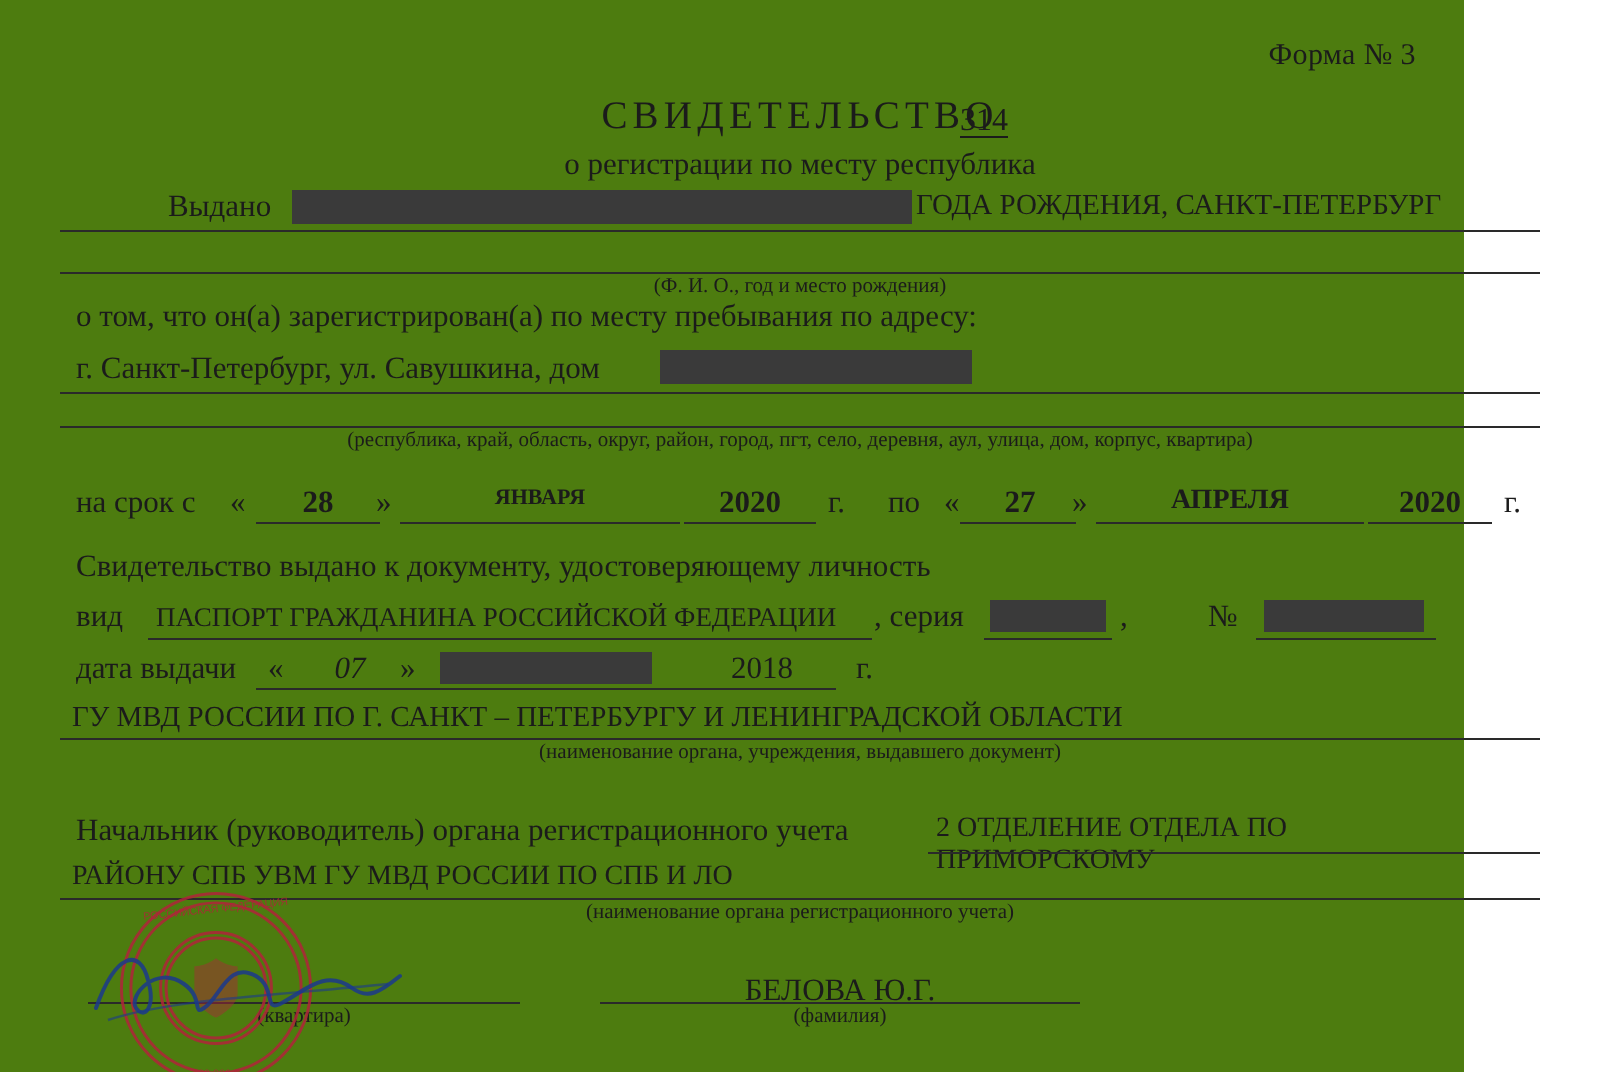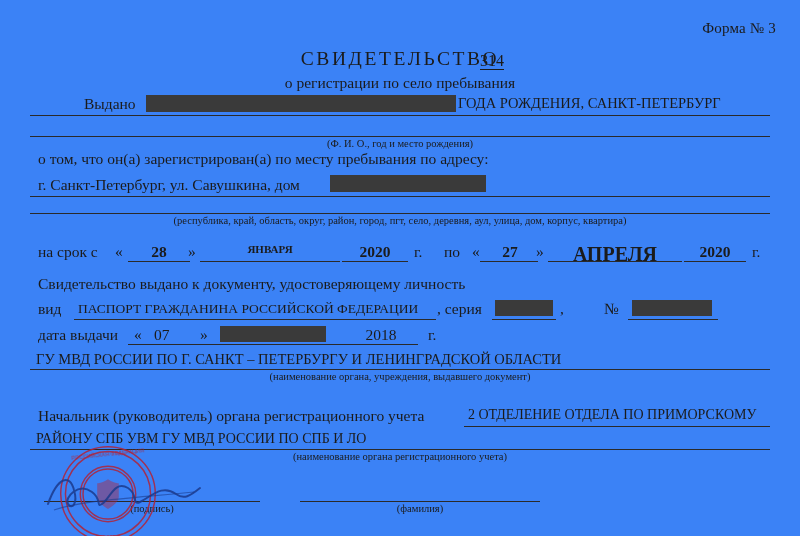--- a/index.html
+++ b/index.html
@@ -10,23 +10,23 @@
     width: 800px;
     height: 536px;
     background: #ffffff;
     font-family: "Liberation Serif", serif;
     color: #1b1b1b;
     overflow: hidden;
     position: relative;
   }
   .page {
     position: relative;
-    width: 800px;
+    width: 732px;
     height: 536px;
-    background: #3b82f6;
+    background: #4d7c0f;
   }
   .abs { position: absolute; }
   .form-no {
     top: 20px; right: 24px;
     font-size: 15px;
     letter-spacing: .2px;
   }
   .title-wrap {
     top: 48px; left: 160px; width: 480px;
     text-align: center;
@@ -74,21 +74,21 @@
 <body>
 
 <div class="page">
 
   <div class="abs form-no">Форма № 3</div>
 
   <div class="abs title-wrap">
     <div class="title-main">СВИДЕТЕЛЬСТВО</div>
   </div>
   <div class="abs num-top">314</div>
-  <div class="abs subtitle">о регистрации по село пребывания</div>
+  <div class="abs subtitle">о регистрации по месту республика</div>
 
   <div class="abs lbl" style="top:95px; left:84px;">Выдано</div>
   <div class="abs redact" style="top:95px; left:146px; width:310px; height:17px;"></div>
   <div class="abs lbl" style="top:95px; left:458px; font-size:14.5px;">ГОДА РОЖДЕНИЯ, САНКТ-ПЕТЕРБУРГ</div>
   <div class="abs rule" style="top:115px; left:30px; width:740px;"></div>
   <div class="abs rule" style="top:136px; left:30px; width:740px;"></div>
   <div class="abs small-center" style="top:138px; left:30px; width:740px;">(Ф. И. О., год и место рождения)</div>
 
   <div class="abs lbl" style="top:150px; left:38px;">о том, что он(а) зарегистрирован(а) по месту пребывания по адресу:</div>
 
@@ -102,21 +102,21 @@
   <div class="abs lbl" style="top:243px; left:115px;">«</div>
   <div class="abs lbl" style="top:243px; left:136px; width:46px; text-align:center; font-weight:bold;">28</div>
   <div class="abs lbl" style="top:243px; left:188px;">»</div>
   <div class="abs lbl" style="top:243px; left:205px; width:130px; text-align:center; font-weight:bold; font-size:11px;">ЯНВАРЯ</div>
   <div class="abs lbl" style="top:243px; left:345px; width:60px; text-align:center; font-weight:bold;">2020</div>
   <div class="abs lbl" style="top:243px; left:414px;">г.</div>
   <div class="abs lbl" style="top:243px; left:444px;">по</div>
   <div class="abs lbl" style="top:243px; left:472px;">«</div>
   <div class="abs lbl" style="top:243px; left:488px; width:44px; text-align:center; font-weight:bold;">27</div>
   <div class="abs lbl" style="top:243px; left:536px;">»</div>
-  <div class="abs lbl" style="top:243px; left:552px; width:126px; text-align:center; font-weight:bold; font-size:20px;">АПРЕЛЯ</div>
+  <div class="abs lbl" style="top:243px; left:552px; width:126px; text-align:center; font-weight:bold; font-size:14px;">АПРЕЛЯ</div>
   <div class="abs lbl" style="top:243px; left:686px; width:58px; text-align:center; font-weight:bold;">2020</div>
   <div class="abs lbl" style="top:243px; left:752px;">г.</div>
 
   <div class="abs rule" style="top:261px; left:128px; width:62px;"></div>
   <div class="abs rule" style="top:261px; left:200px; width:140px;"></div>
   <div class="abs rule" style="top:261px; left:342px; width:66px;"></div>
   <div class="abs rule" style="top:261px; left:480px; width:58px;"></div>
   <div class="abs rule" style="top:261px; left:548px; width:134px;"></div>
   <div class="abs rule" style="top:261px; left:684px; width:62px;"></div>
 
@@ -128,41 +128,42 @@
   <div class="abs lbl" style="top:300px; left:437px;">, серия</div>
   <div class="abs redact" style="top:300px; left:495px; width:58px; height:16px;"></div>
   <div class="abs rule" style="top:319px; left:492px; width:64px;"></div>
   <div class="abs lbl" style="top:300px; left:560px;">,</div>
   <div class="abs lbl" style="top:300px; left:604px;">№</div>
   <div class="abs redact" style="top:300px; left:632px; width:80px; height:16px;"></div>
   <div class="abs rule" style="top:319px; left:628px; width:90px;"></div>
 
   <div class="abs lbl" style="top:326px; left:38px;">дата выдачи</div>
   <div class="abs lbl" style="top:326px; left:134px;">«</div>
-  <div class="abs lbl" style="top:326px; left:154px; width:42px; ">07</div>
+  <div class="abs lbl" style="top:326px; left:154px; width:42px; text-align:center;font-style:italic;">07</div>
   <div class="abs lbl" style="top:326px; left:200px;">»</div>
   <div class="abs redact" style="top:326px; left:220px; width:106px; height:16px;"></div>
   <div class="abs lbl" style="top:326px; left:350px; width:62px; text-align:center;">2018</div>
   <div class="abs lbl" style="top:326px; left:428px;">г.</div>
   <div class="abs rule" style="top:344px; left:128px; width:290px;"></div>
 
   <div class="abs lbl" style="top:351px; left:36px; font-size:14.5px;">ГУ  МВД  РОССИИ  ПО  Г. САНКТ – ПЕТЕРБУРГУ  И  ЛЕНИНГРАДСКОЙ ОБЛАСТИ</div>
   <div class="abs rule" style="top:369px; left:30px; width:740px;"></div>
   <div class="abs small-center" style="top:371px; left:30px; width:740px;">(наименование органа, учреждения, выдавшего документ)</div>
 
   <div class="abs lbl" style="top:407px; left:38px;">Начальник (руководитель) органа регистрационного учета</div>
   <div class="abs lbl" style="top:407px; left:468px; font-size:14px;">2 ОТДЕЛЕНИЕ ОТДЕЛА  ПО ПРИМОРСКОМУ</div>
   <div class="abs rule" style="top:426px; left:464px; width:306px;"></div>
   <div class="abs lbl" style="top:431px; left:36px; font-size:14px;">РАЙОНУ СПБ УВМ  ГУ  МВД  РОССИИ  ПО СПБ  И  ЛО</div>
   <div class="abs rule" style="top:449px; left:30px; width:740px;"></div>
   <div class="abs small-center" style="top:451px; left:30px; width:740px;">(наименование органа регистрационного учета)</div>
 
   <div class="abs rule" style="top:501px; left:44px; width:216px;"></div>
-  <div class="abs small-center" style="top:503px; left:44px; width:216px;">(подпись)</div>
+  <div class="abs small-center" style="top:503px; left:44px; width:216px;">(квартира)</div>
 
+  <div class="abs lbl" style="top:487px; left:300px; width:240px; text-align:center;">БЕЛОВА Ю.Г.</div>
   <div class="abs rule" style="top:501px; left:300px; width:240px;"></div>
   <div class="abs small-center" style="top:503px; left:300px; width:240px;">(фамилия)</div>
 
   <div class="abs stamp">
     <svg width="148" height="100" viewBox="0 0 148 148" xmlns="http://www.w3.org/2000/svg">
       <g fill="none" stroke="#b0243a" stroke-width="2.2" opacity="0.85">
         <circle cx="74" cy="74" r="70"></circle>
         <circle cx="74" cy="74" r="63"></circle>
         <circle cx="74" cy="74" r="41"></circle>
         <circle cx="74" cy="74" r="37"></circle>

